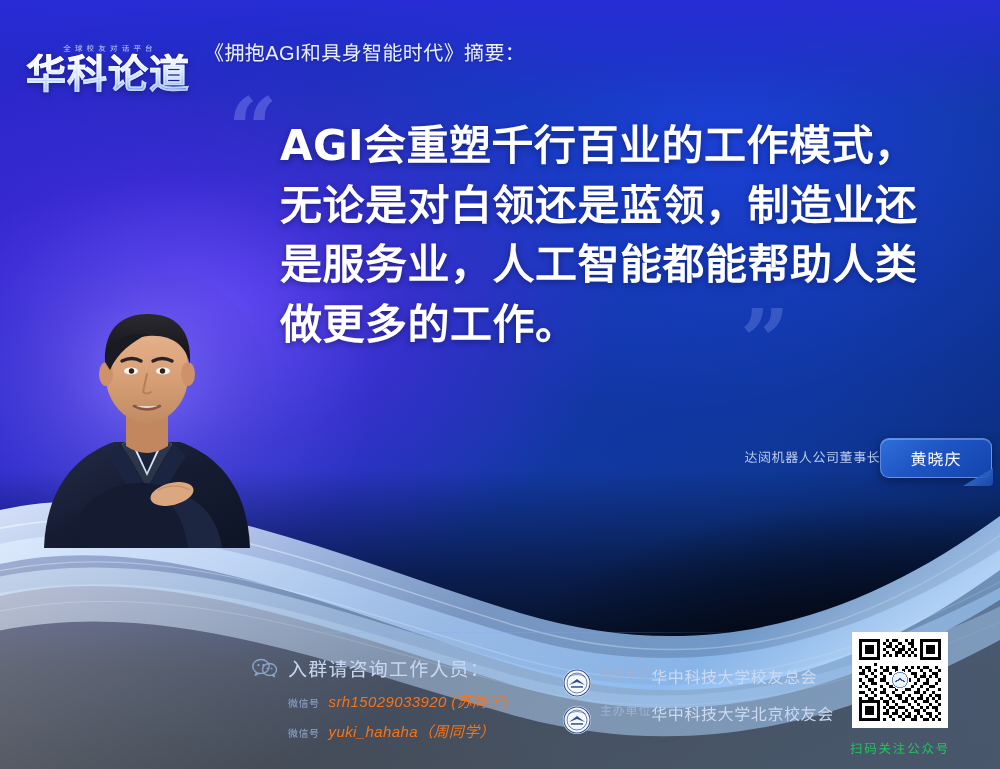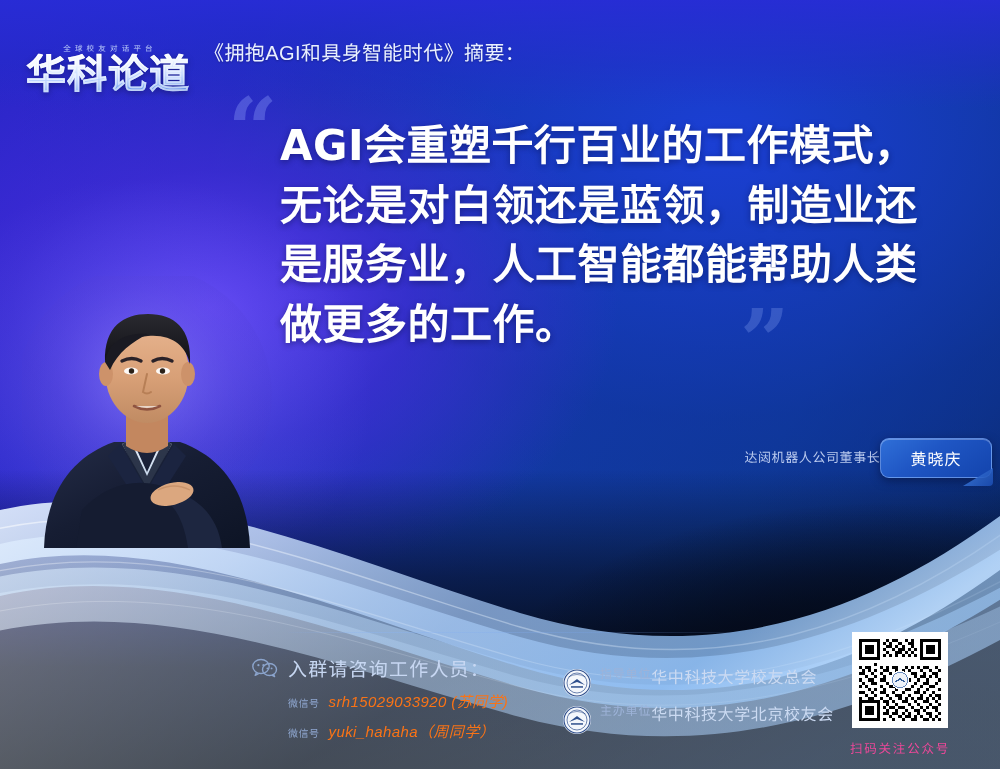--- a/index.html
+++ b/index.html
@@ -283,21 +283,21 @@
   .qr-canvas {
     width: 96px; height: 96px;
     margin: 0 auto;
     background: #ffffff;
     padding: 4px;
     display: block;
   }
   .qr-caption {
     margin-top: 10px;
     font-size: 12.5px;
-    color: #ec4899;
+    color: #22c55e;
     letter-spacing: 1.8px;
   }
 </style>
 </head>
 <body>
 
 <div class="poster">
 
   <div class="bg-base"></div>
   <div class="bg-topsheen"></div>

